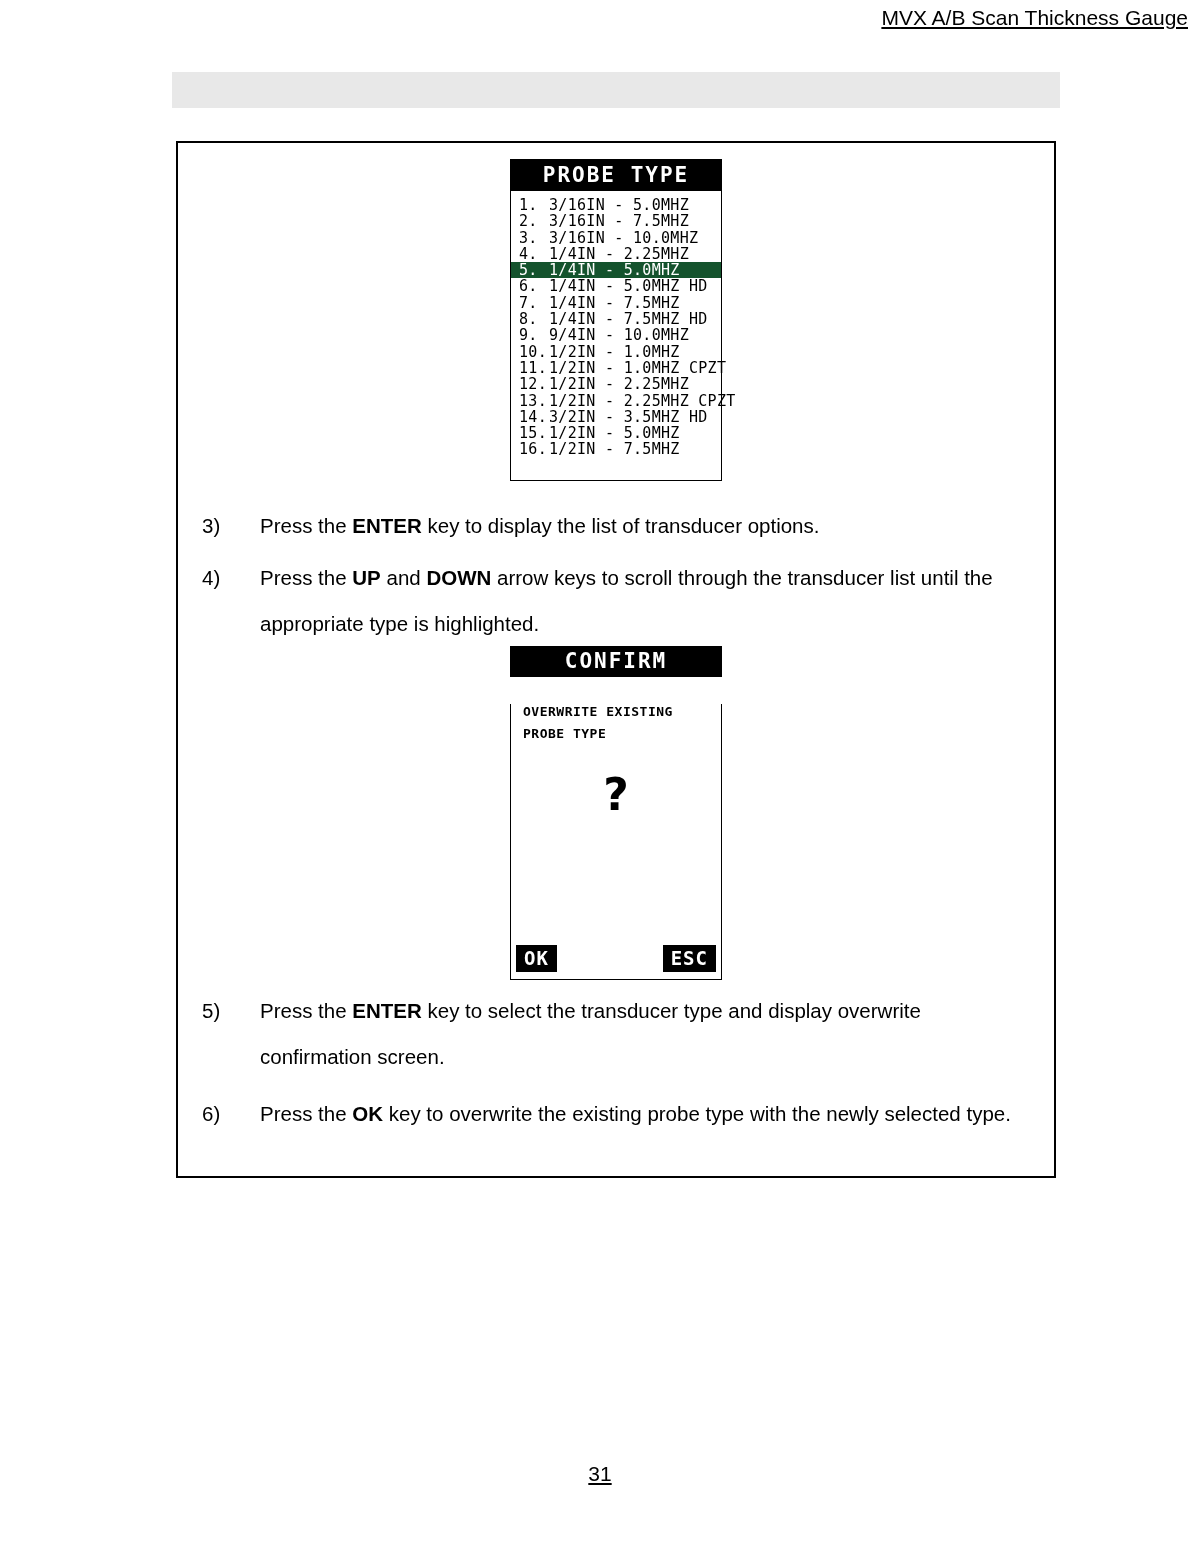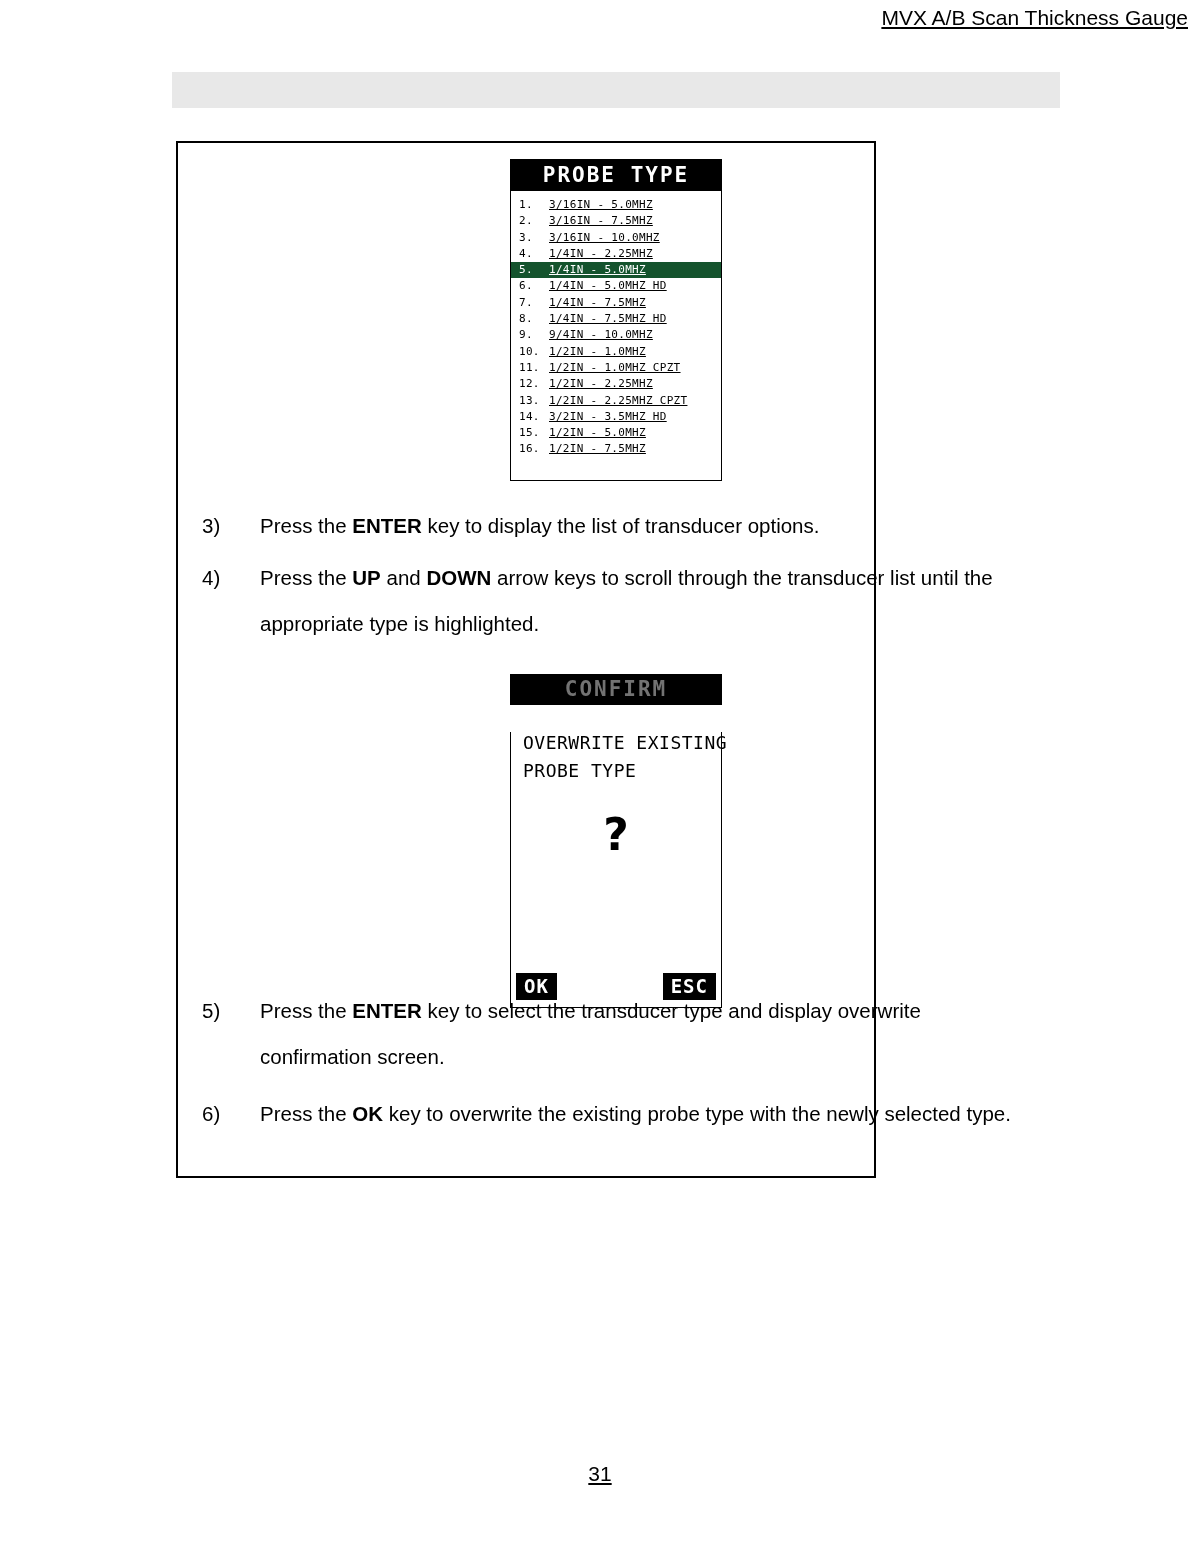--- a/index.html
+++ b/index.html
@@ -32,21 +32,21 @@
     color: #000;
     white-space: nowrap;
     text-decoration: underline;
   }
 
   
   .content-box {
     position: absolute;
     left: 176px;
     top: 141px;
-    width: 700px;
+    width: 880px;
     height: 1037px;
     border: 2px solid #000;
     box-sizing: border-box;
     background: #fff;
     padding-left: 21px;
   }
 
   
   .lcd-probe {
     position: absolute;
@@ -66,27 +66,26 @@
     letter-spacing: 2px;
     text-align: center;
     padding: 3px 0 4px 0;
     font-weight: bold;
   }
   .probe-list {
     padding: 6px 0 0 0;
   }
   .probe-row {
     font-family: "DejaVu Sans Mono", monospace;
-    font-size: 11px;
+    font-size: 15px;
     line-height: 16.3px;
     white-space: pre;
     padding-left: 8px;
     color: #000;
     letter-spacing: 0.3px;
-    text-decoration: underline;
   }
   .probe-row.selected {
     background: #14532d;
     color: #ffffff;
   }
   .probe-num {
     display: inline-block;
     width: 30px;
   }
 
@@ -118,40 +117,39 @@
   .lcd-confirm {
     position: absolute;
     left: 332px;
     top: 503px;
     width: 212px;
     height: 315px;
     background: #ffffff;
   }
   .confirm-title {
     background: #000;
-    color: #737373;
+    color: #ffffff;
     font-family: "DejaVu Sans Mono", monospace;
     font-size: 21px;
     letter-spacing: 2px;
     text-align: center;
     padding: 3px 0 4px 0;
     font-weight: bold;
-    margin-top: 28px;
   }
   .confirm-body {
     border: 1px solid #000;
     border-top: none;
     height: 276px;
     position: relative;
     box-sizing: border-box;
   }
   .confirm-line {
     font-family: "DejaVu Sans Mono", monospace;
-    font-size: 18px;
-    font-weight: normal;
+    font-size: 13px;
+    font-weight: bold;
     letter-spacing: 0.5px;
     padding-left: 12px;
     white-space: pre;
   }
   .confirm-line.l1 { margin-top: 27px; }
   .confirm-line.l2 { margin-top: 7px; }
   .confirm-q {
     text-align: center;
     font-family: "DejaVu Sans", sans-serif;
     font-size: 44px;

